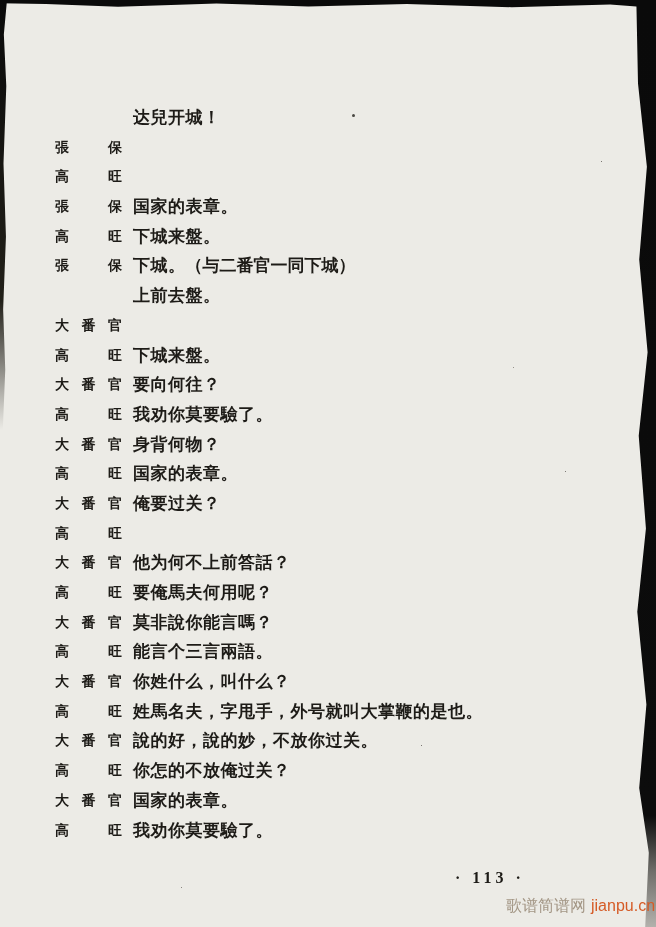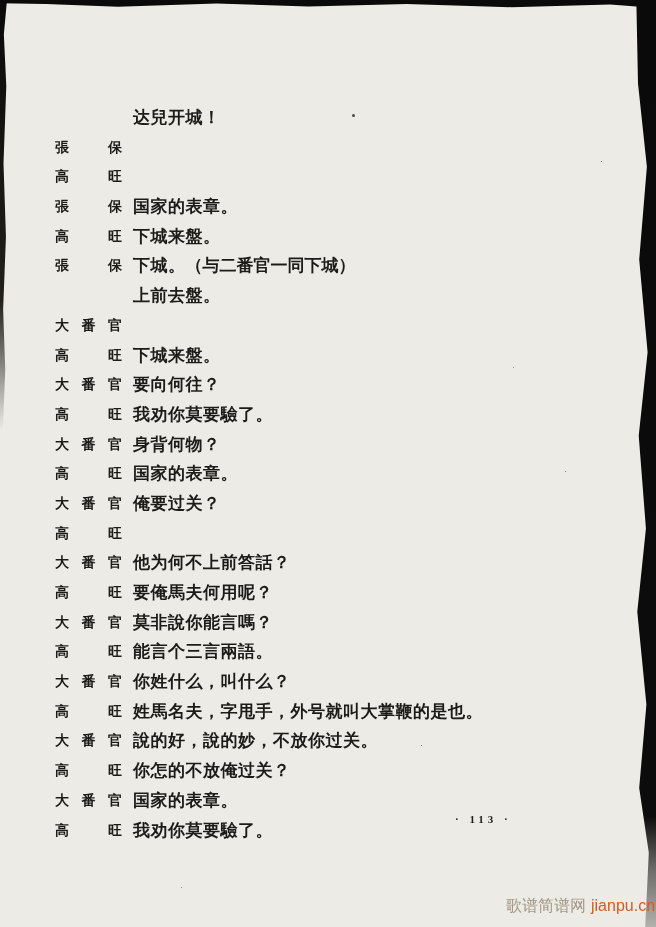--- a/index.html
+++ b/index.html
@@ -43,22 +43,22 @@
   }
   .speaker {
     flex: 0 0 67px; width: 67px; margin-right: 11px;
     text-align: justify; text-align-last: justify; text-justify: inter-character;
     font-size: 14px; font-weight: 700; color: var(--ink, #1d1b17);
   }
   .dialogue { font-size: 17px; font-weight: 700; color: var(--ink, #1d1b17); letter-spacing: 0.5px; }
   .note { font-size: 17px; font-weight: 700; letter-spacing: 0; }
   
   .page-number {
-    position: absolute; top: 813px; left: 455px;
-    font-size: 11px; font-weight: 700; letter-spacing: 4px;
+    position: absolute; top: 869px; left: 455px;
+    font-size: 16px; font-weight: 700; letter-spacing: 4px;
     color: var(--ink, #1d1b17);
   }
   .watermark {
     position: absolute; top: 896px; left: 506px;
     font-size: 16px; font-family: "Liberation Sans", sans-serif;
     white-space: nowrap;
     text-align: right;
   }
   .wm-name { color: var(--watermark-gray, #a39685); }
   .wm-url  { color: var(--watermark-orange, #d55b26); margin-left: 5px; }

